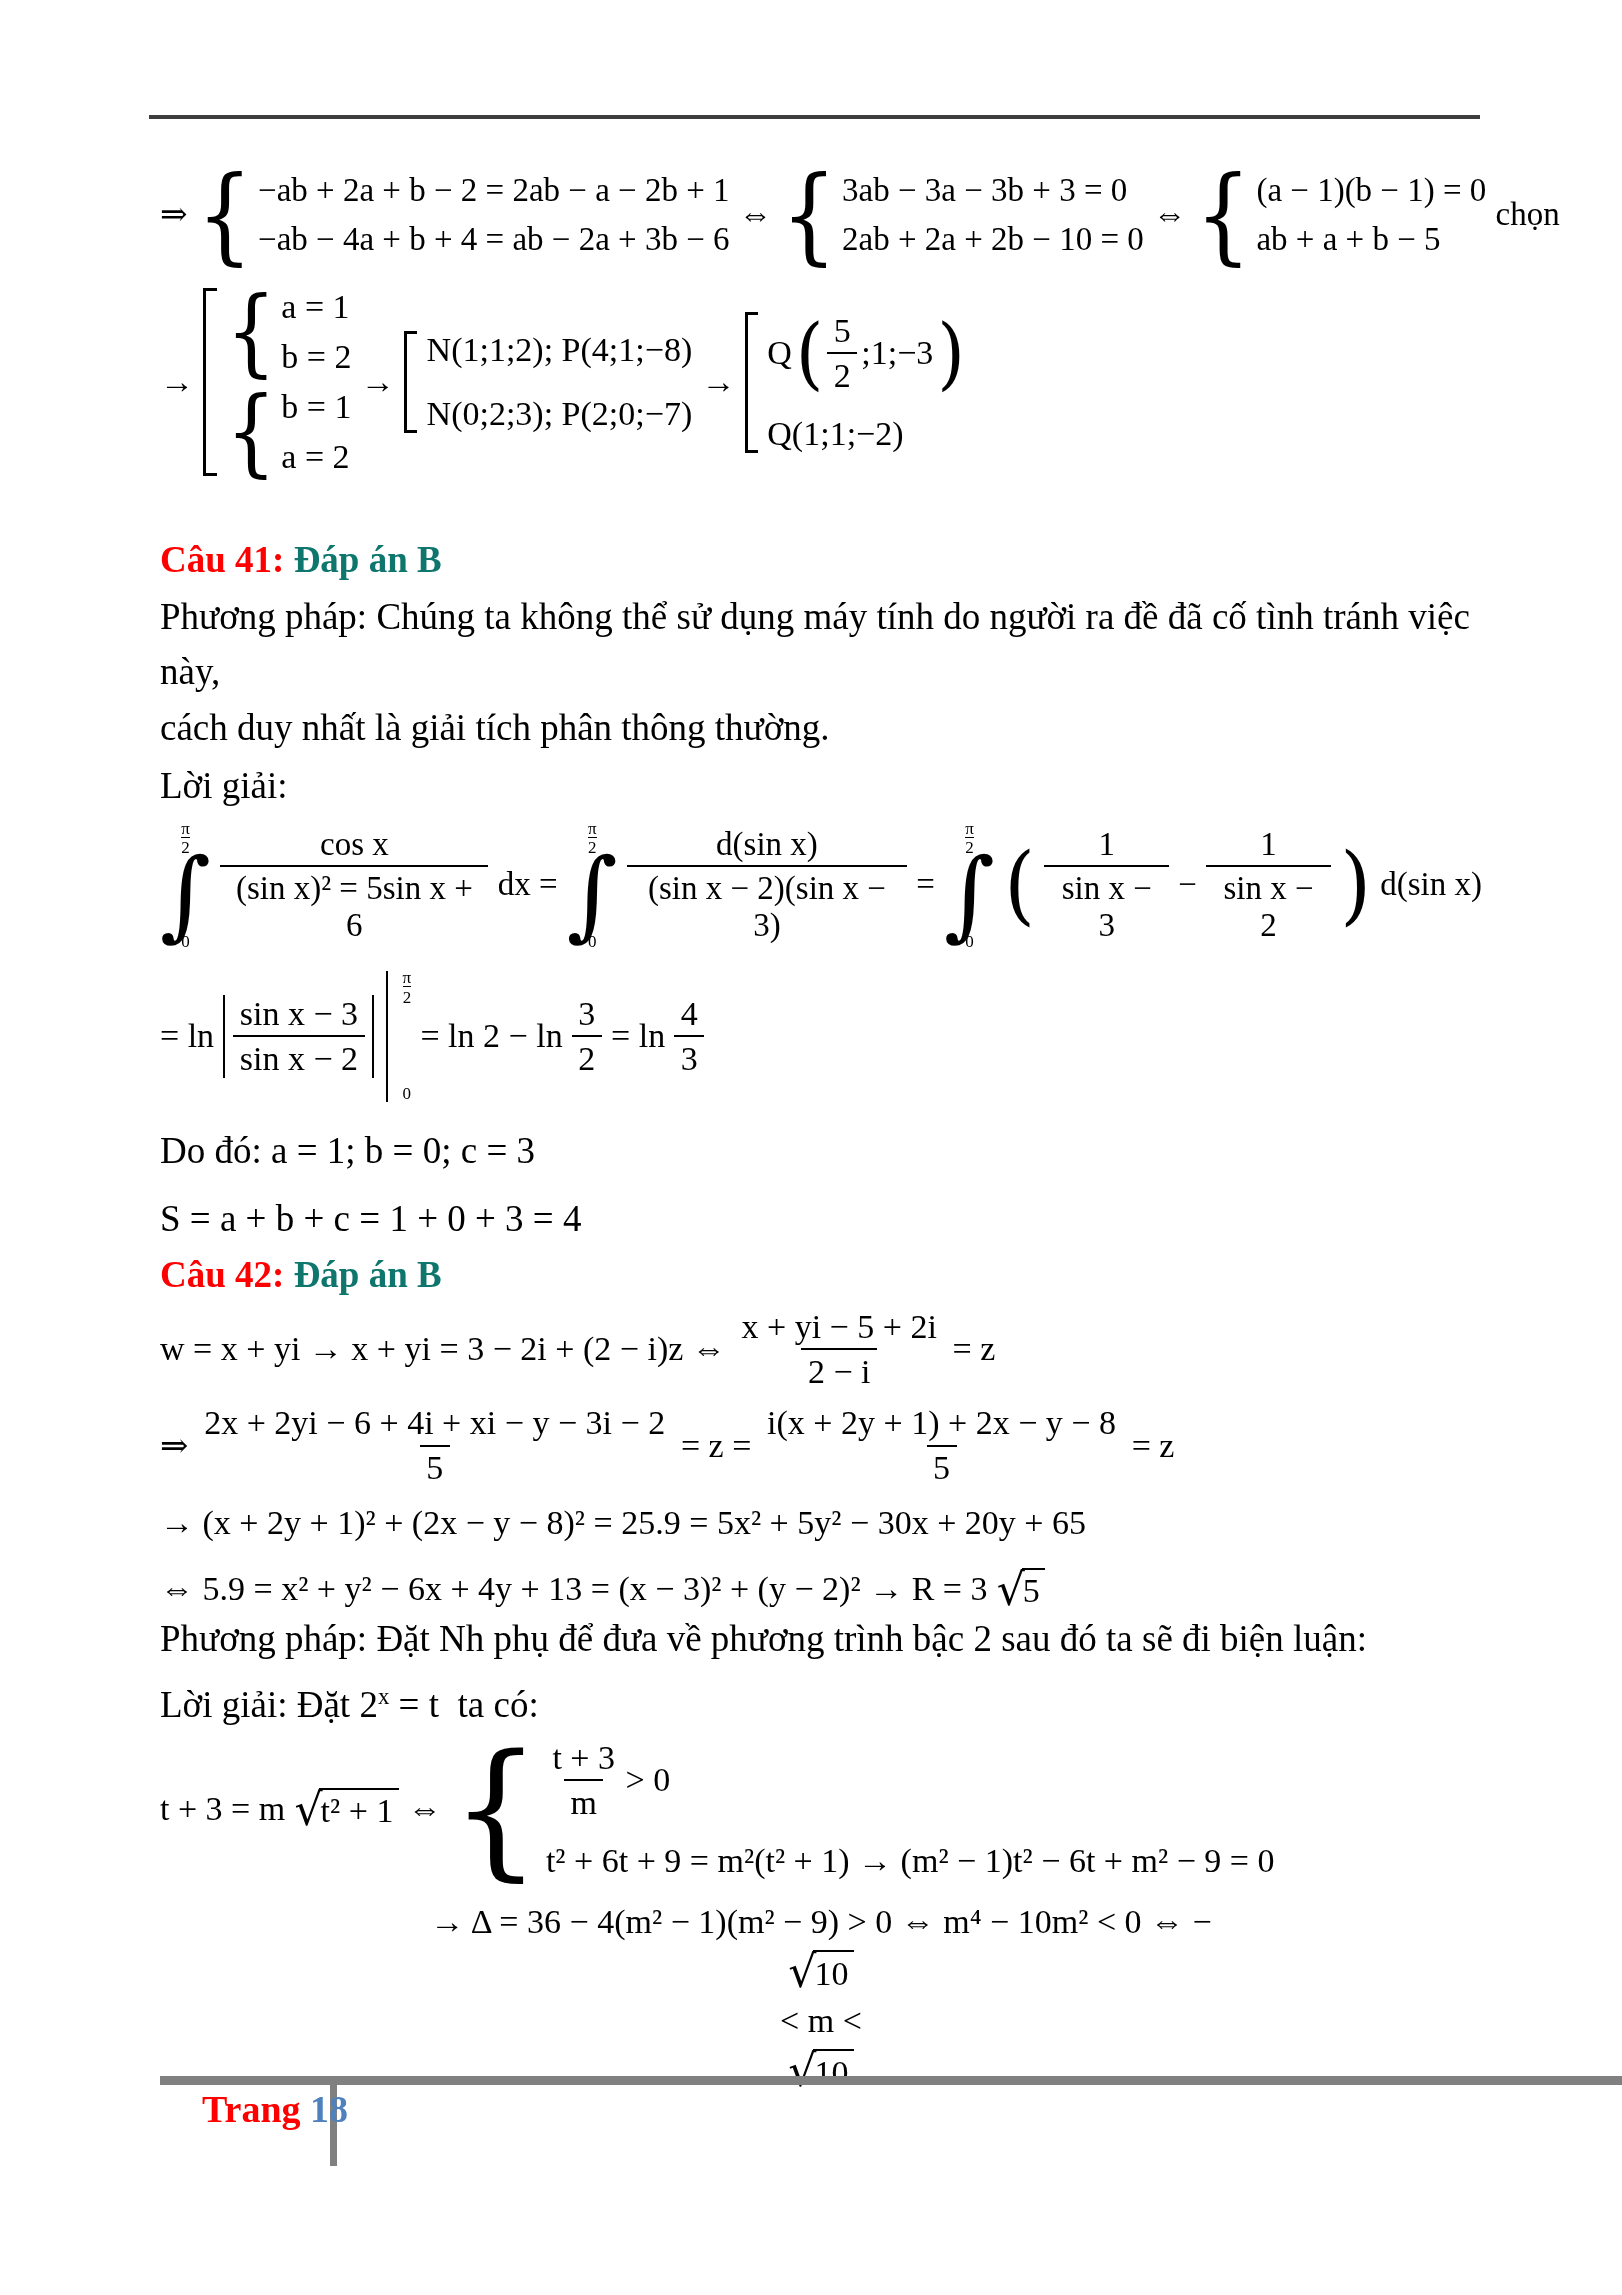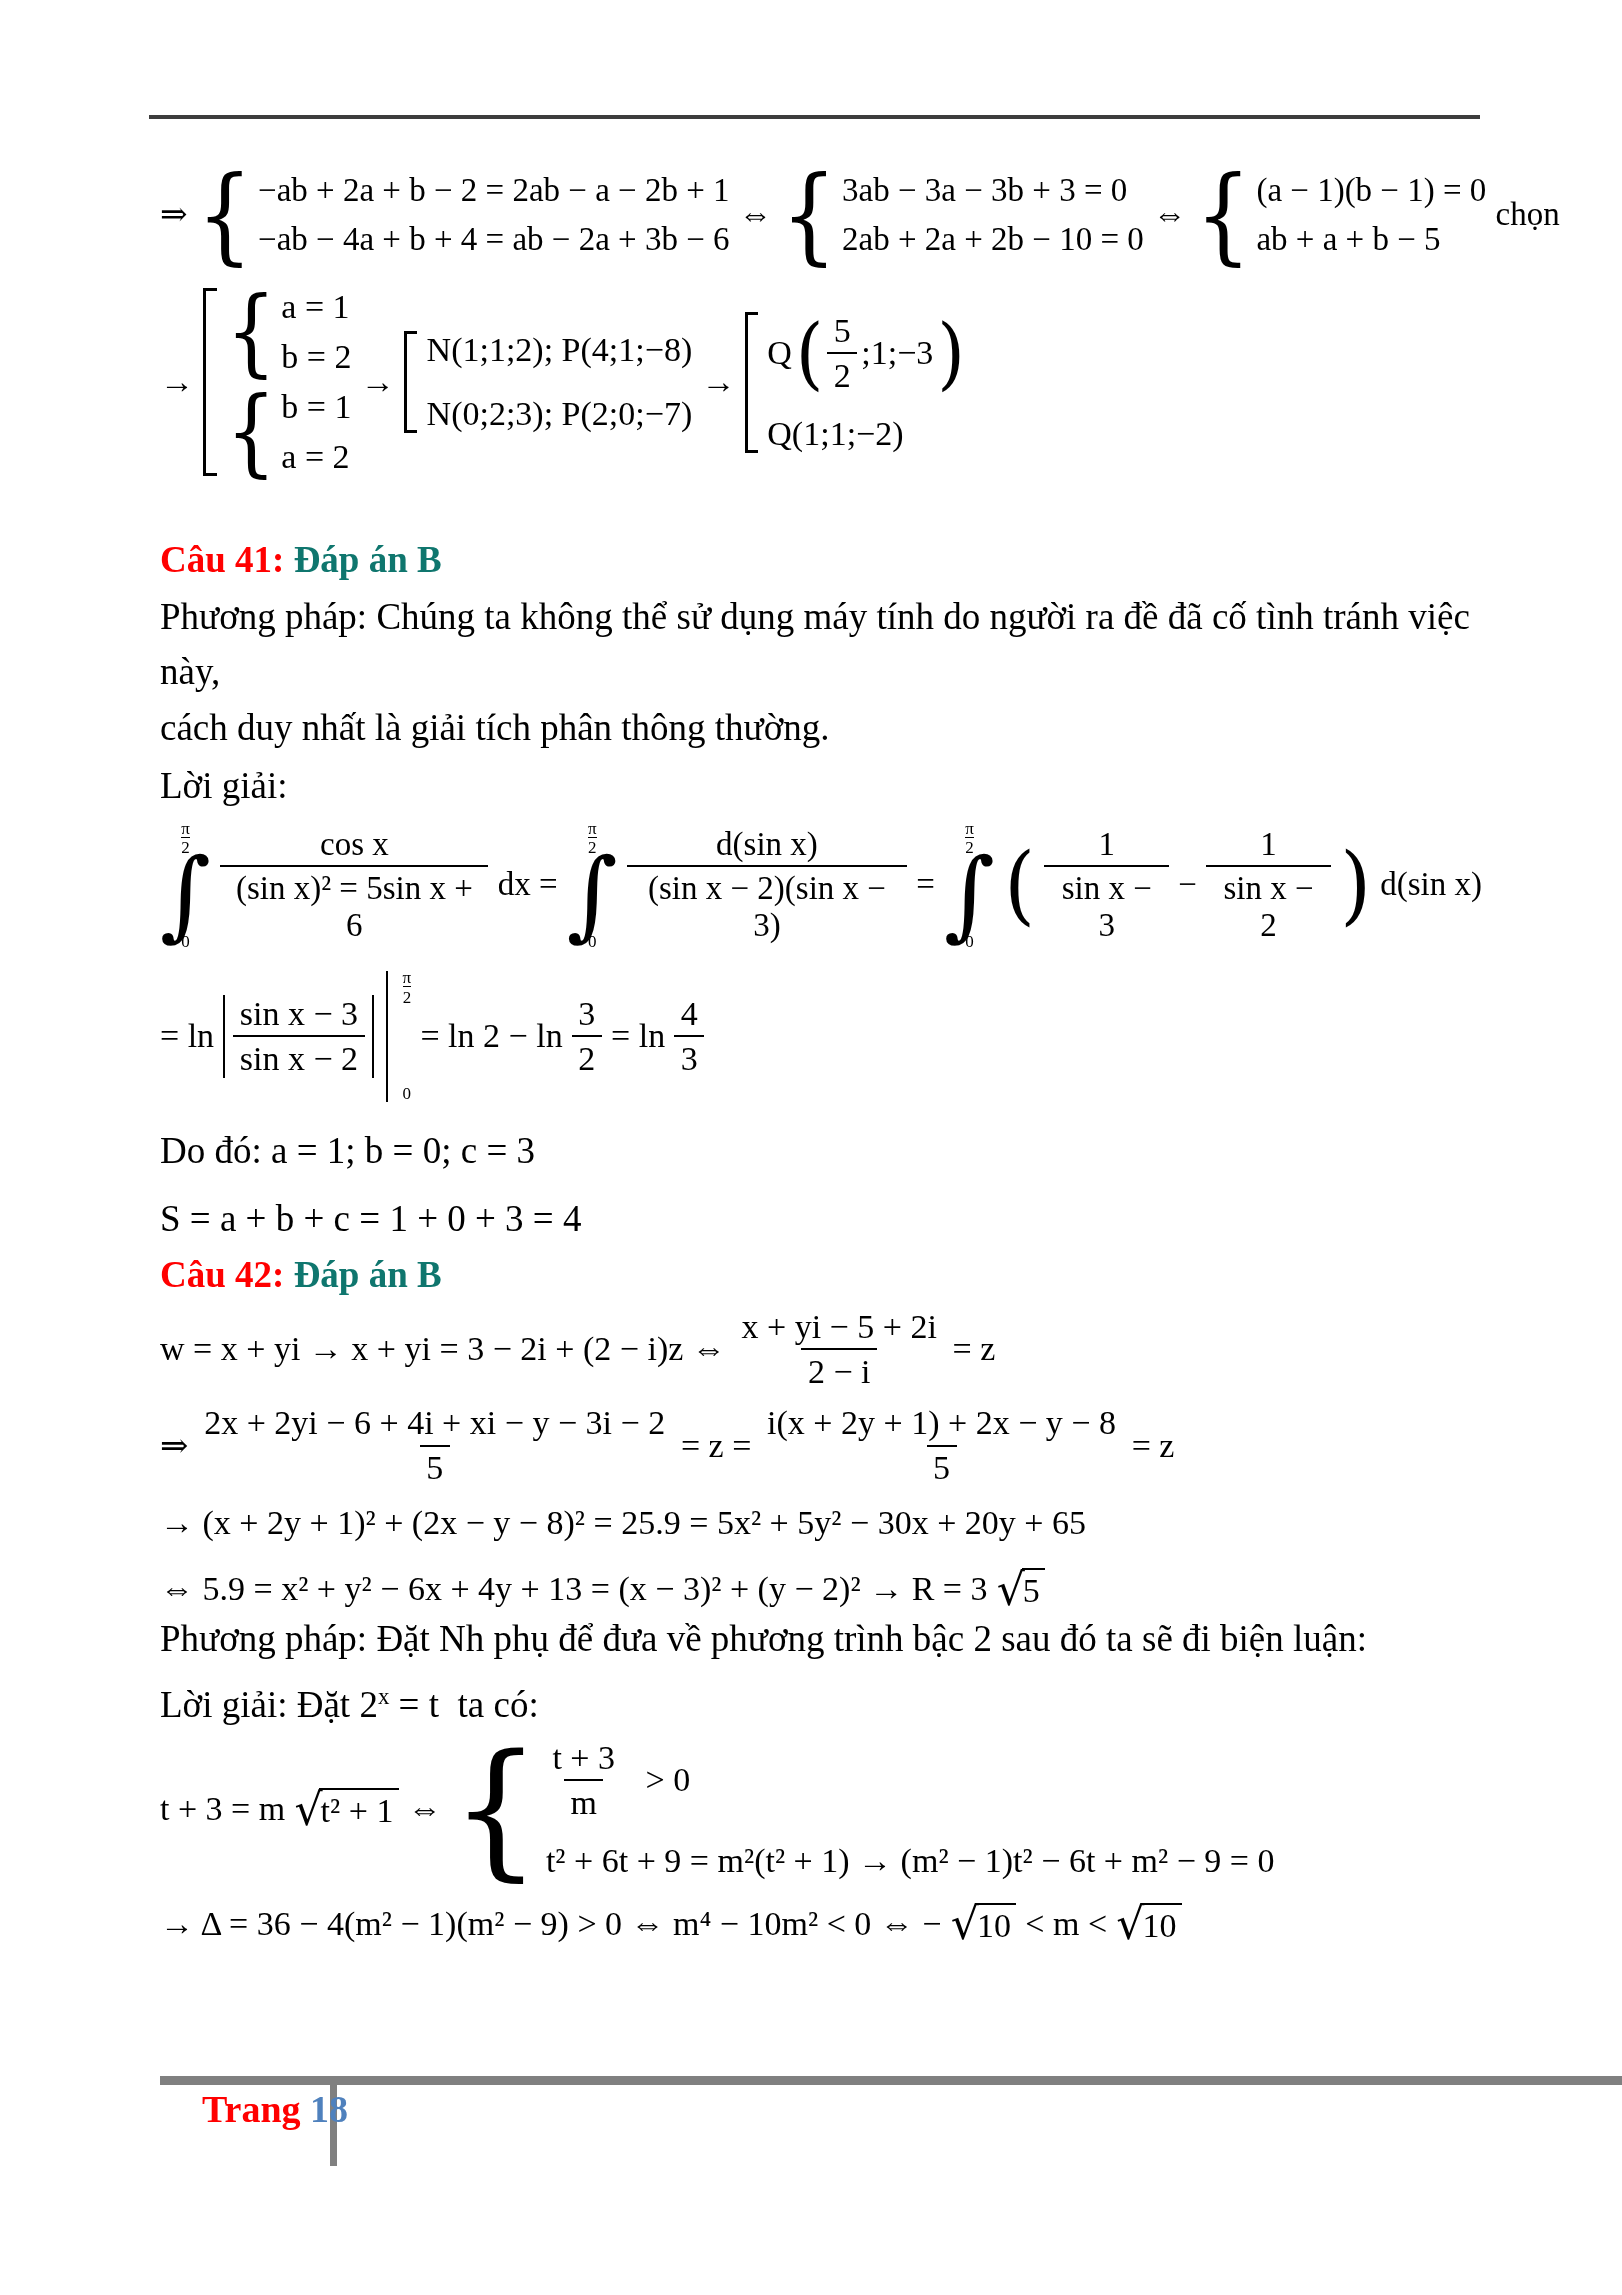--- a/index.html
+++ b/index.html
@@ -289,33 +289,33 @@
     <div class="mline" style="margin-top:6.5px;">
       <span class="tok">t + 3 = m</span>
       <span class="sqrt">
         <span class="rsign">√</span>
         <span class="rad">t² + 1</span>
       </span>
       <span class="tok">⇔</span>
       <span class="cases">
         <span class="lbrace tall">{</span>
         <span class="rows g30">
-          <span class="mline" style="gap:24px;">
+          <span class="mline" style="gap:4px;">
             <span class="frac">
               <span class="num">t + 3</span>
               <span class="den">m</span>
             </span>
             <span class="tok">&gt; 0</span>
           </span>
           <span class="tok">t² + 6t + 9 = m²(t² + 1) → (m² − 1)t² − 6t + m² − 9 = 0</span>
         </span>
       </span>
     </div>
 
-    <div class="mline" style="margin-top:23px;">
+    <div class="mline" style="margin-top:23px;flex-direction:column;">
       <span class="tok">→ Δ = 36 − 4(m² − 1)(m² − 9) &gt; 0 ⇔ m⁴ − 10m² &lt; 0 ⇔ −</span>
       <span class="sqrt">
         <span class="rsign">√</span>
         <span class="rad">10</span>
       </span>
       <span class="tok">&lt; m &lt;</span>
       <span class="sqrt">
         <span class="rsign">√</span>
         <span class="rad">10</span>
       </span>

